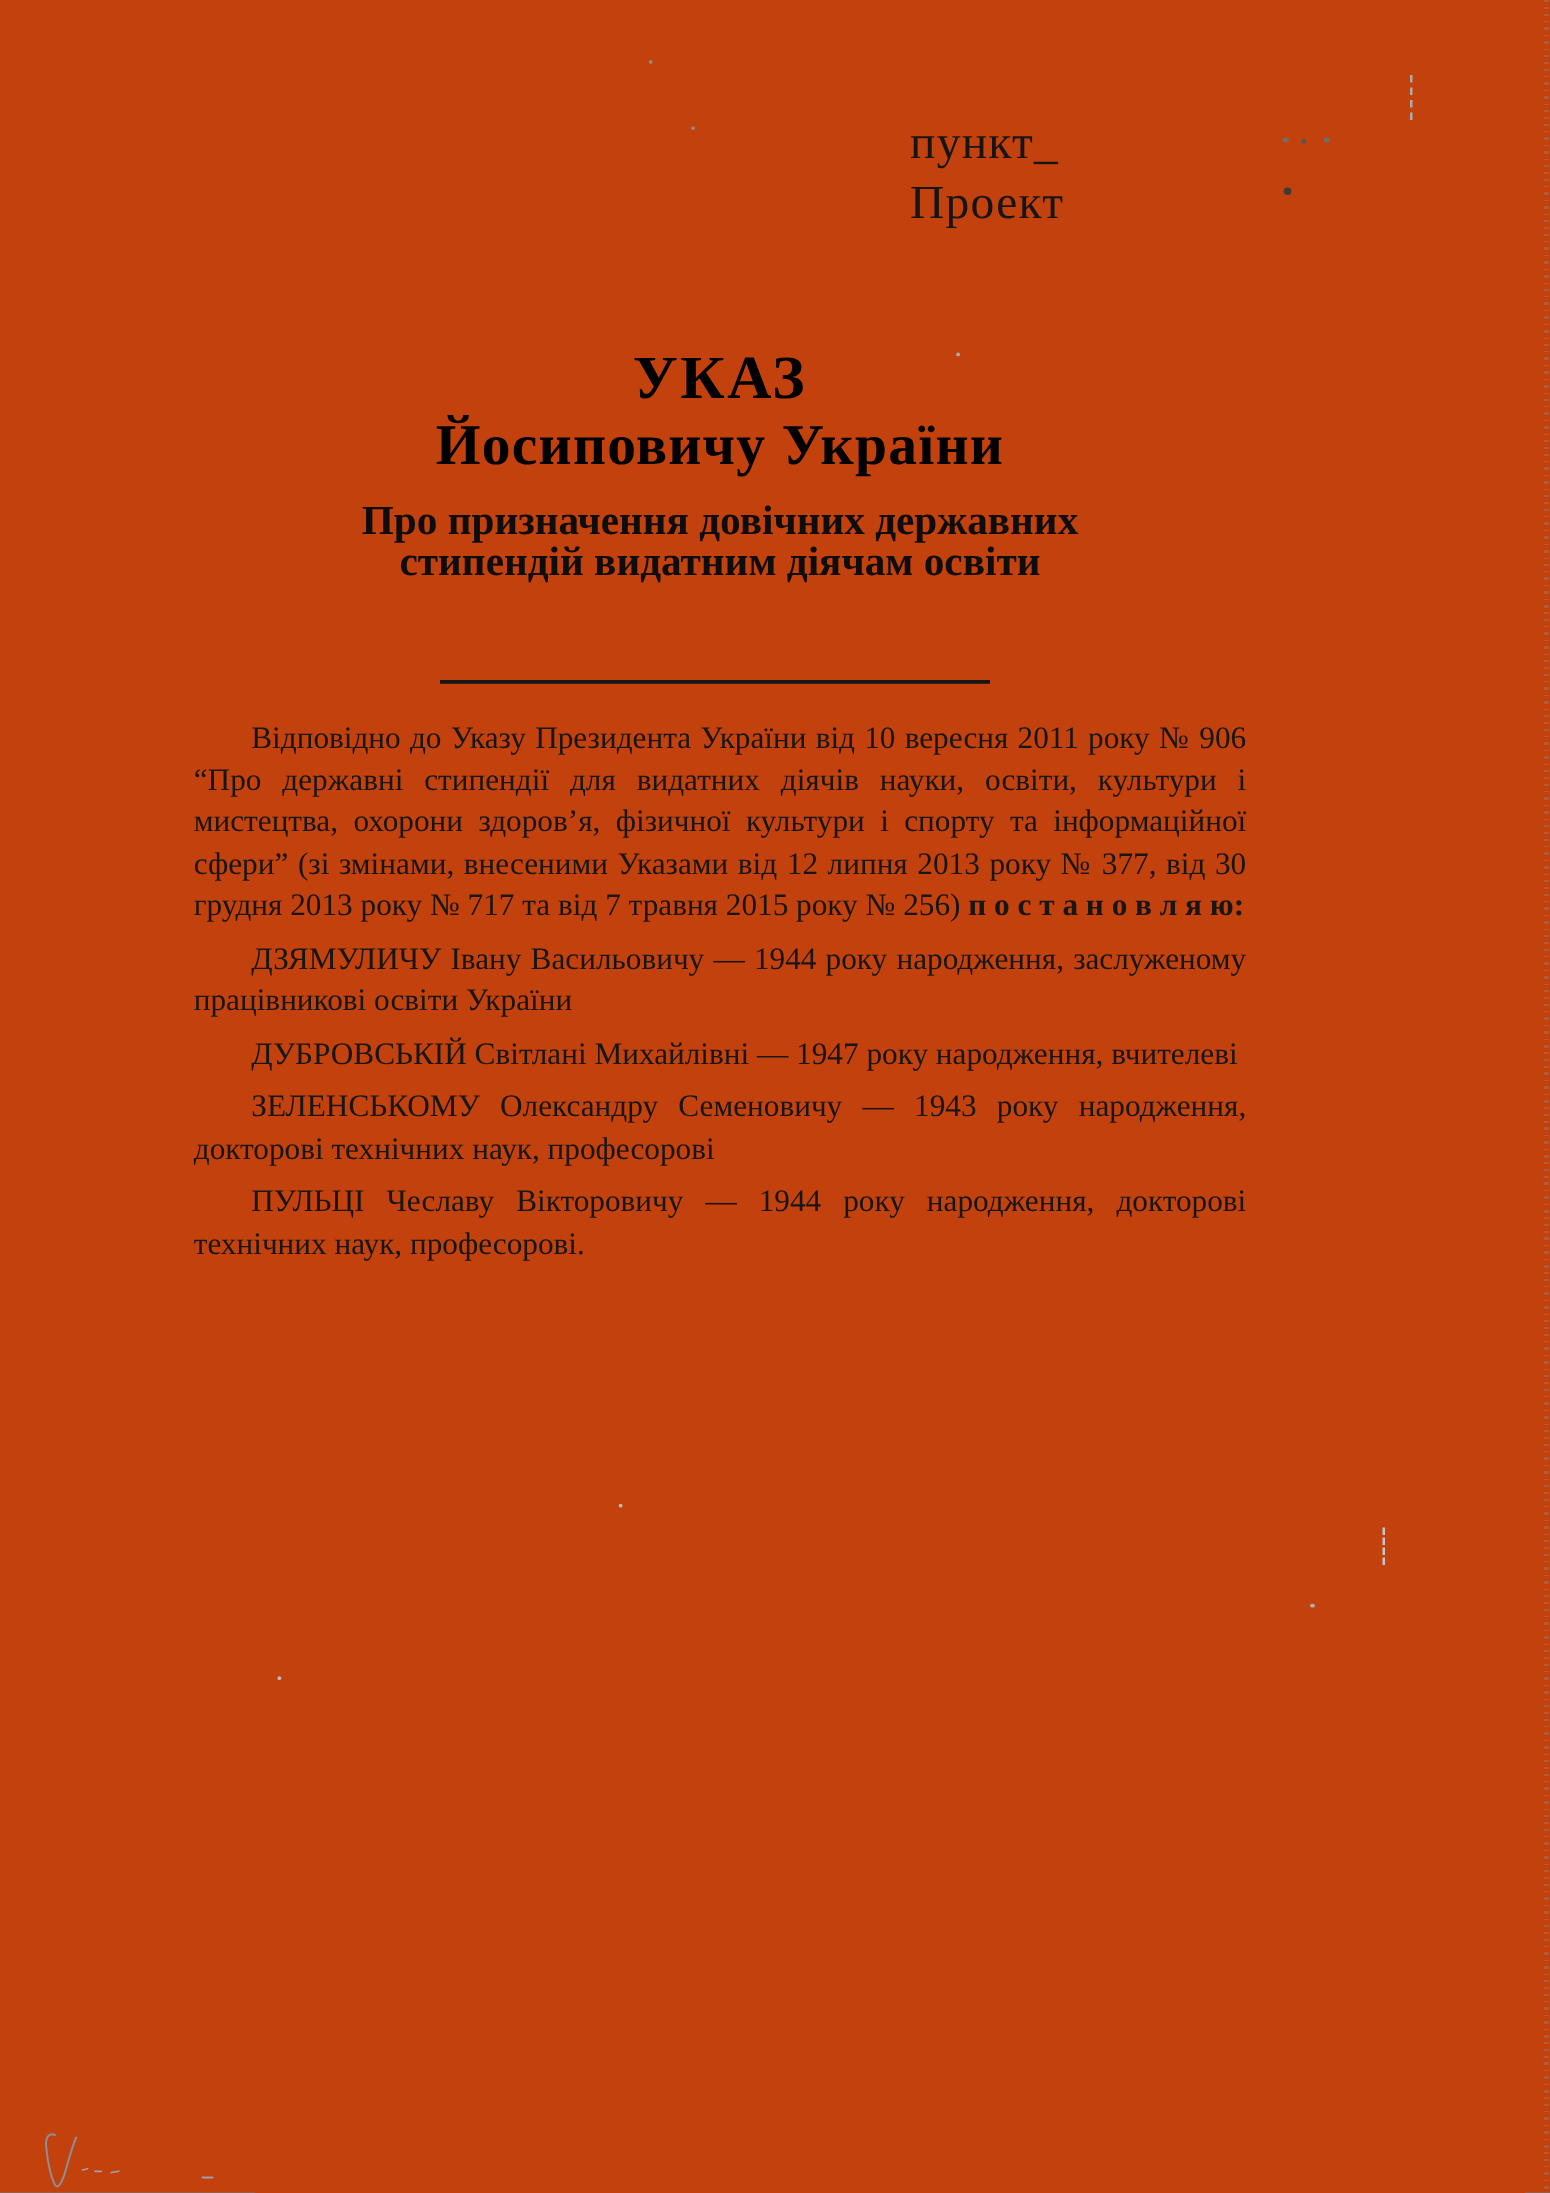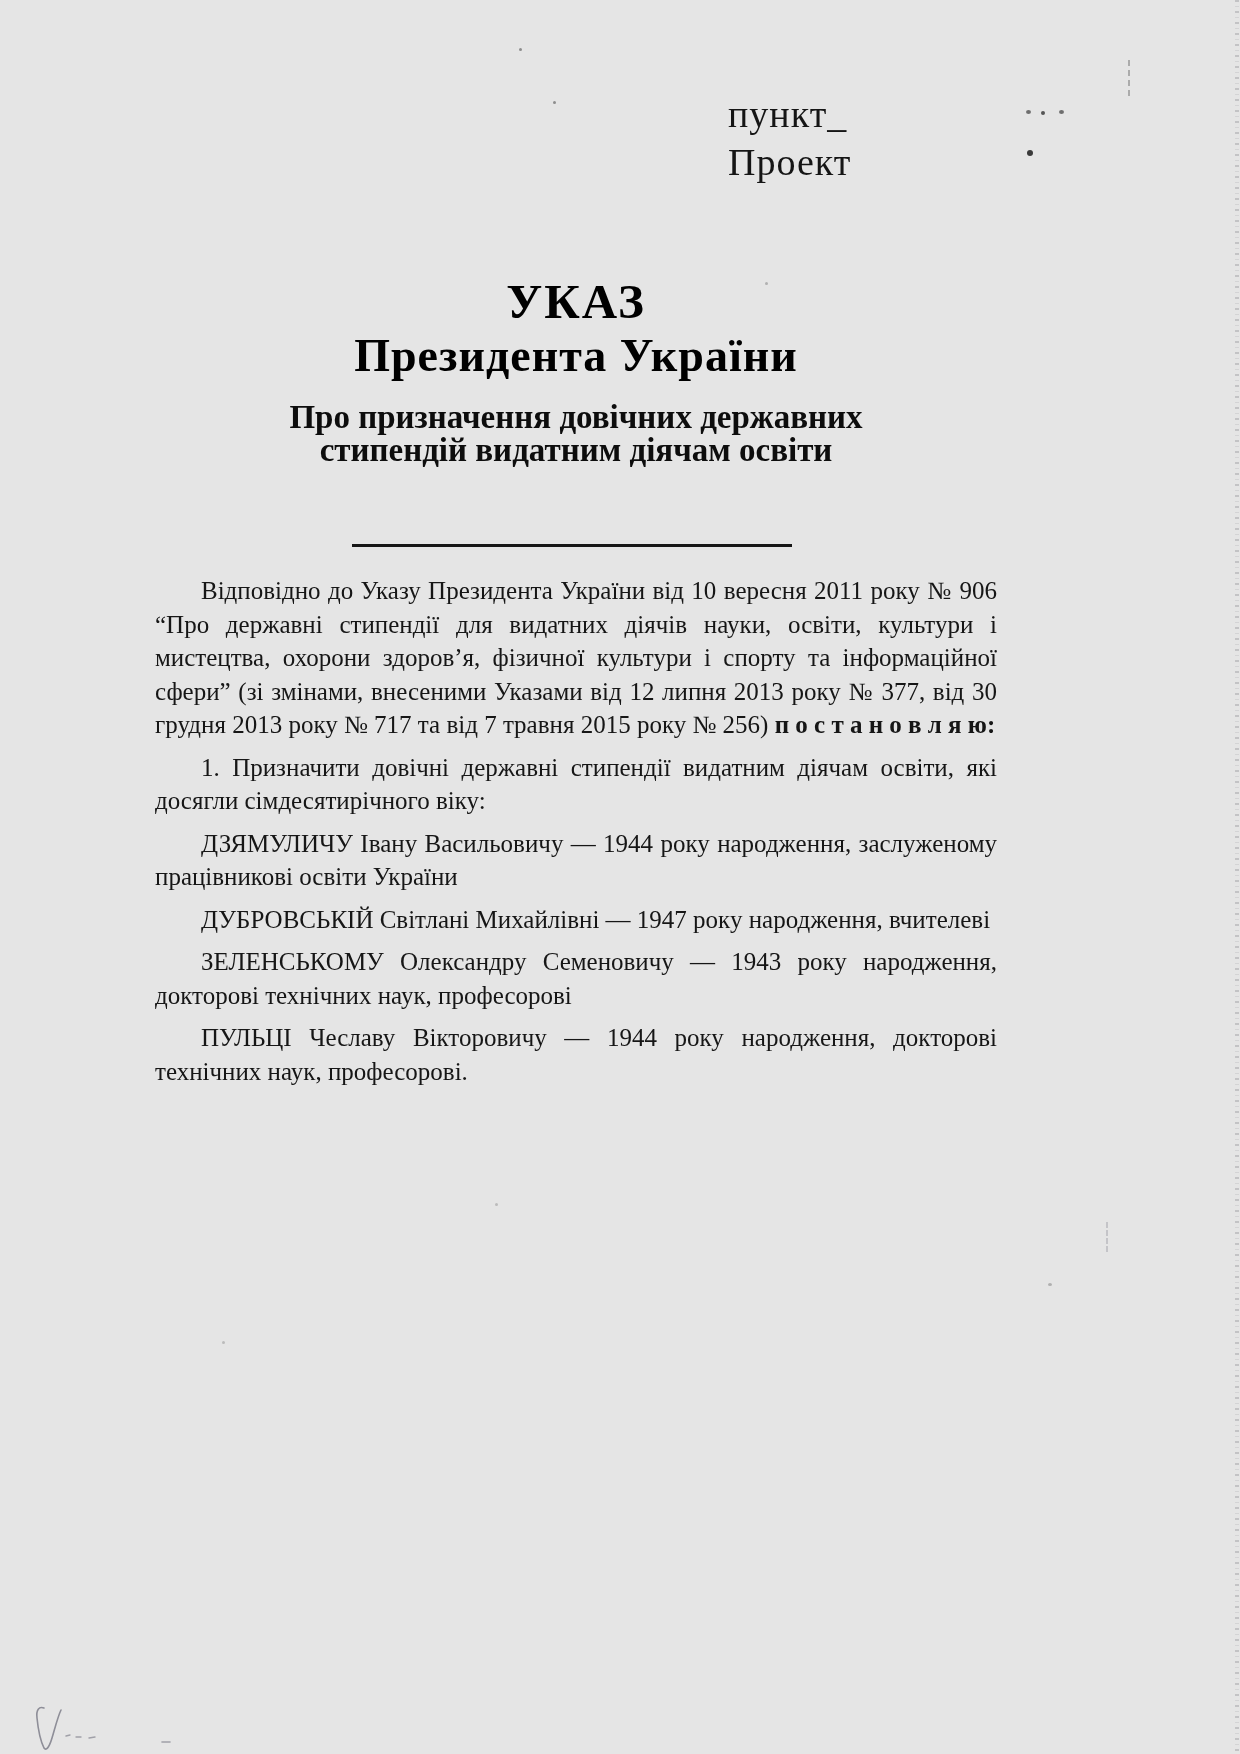--- a/index.html
+++ b/index.html
@@ -1,20 +1,20 @@
 <!DOCTYPE html>
 <html lang="uk"><head>
 <meta charset="utf-8">
 <style>
   html,body{margin:0;padding:0;background:#777;}
   .page{
     position:relative;
     width:1240px;height:1754px;
     margin:0 auto;
-    background:#e5e5e5;
+    background:#c2410c;
     font-family:"Liberation Serif","DejaVu Serif",serif;
     color:#1c1c1c;
     overflow:hidden;
   }
   
   .corner-note{
     position:absolute;left:728px;top:90px;
     font-size:38px;line-height:48px;
     color:#151515;
     letter-spacing:1px;
@@ -60,34 +60,33 @@
 
 <div class="page">
 
   <div class="corner-note">
     <div>пункт_</div>
     <div>Проект</div>
   </div>
 
   <div class="title-block">
     <div class="title-line1">УКАЗ</div>
-    <div class="title-line2">Президента України</div>
+    <div class="title-line2">Йосиповичу України</div>
   </div>
 
   <div class="subtitle-block">
     <div>Про призначення довічних державних</div>
     <div>стипендій видатним діячам освіти</div>
   </div>
 
   <div class="divider-rule"></div>
 
   <div class="body-block">
     <p><span>Відповідно до Указу Президента України від 10 вересня 2011 року № 906 “Про державні стипендії для видатних діячів науки, освіти, культури і мистецтва, охорони здоров’я, фізичної культури і спорту та інформаційної сфери” (зі змінами, внесеними Указами від 12 липня 2013 року № 377, від 30 грудня 2013 року № 717 та від 7 травня 2015 року № 256) </span><span class="resolve">п о с т а н о в л я ю:</span></p>
 
-    <p>1. Призначити довічні державні стипендії видатним діячам освіти, які досягли сімдесятирічного віку:</p>
 
     <p>ДЗЯМУЛИЧУ Івану Васильовичу — 1944 року народження, заслуженому працівникові освіти України</p>
     <p>ДУБРОВСЬКІЙ Світлані Михайлівні — 1947 року народження, вчителеві</p>
     <p>ЗЕЛЕНСЬКОМУ Олександру Семеновичу — 1943 року народження, докторові технічних наук, професорові</p>
     <p>ПУЛЬЦІ Чеславу Вікторовичу — 1944 року народження, докторові технічних наук, професорові.</p>
   </div>
 
   <div class="edge-noise"></div>
   <div class="vtick" style="left:1128px;top:60px;height:36px;"></div>
   <div class="vtick" style="left:1106px;top:1222px;height:30px;border-left-color:#c4c4c8;"></div>

